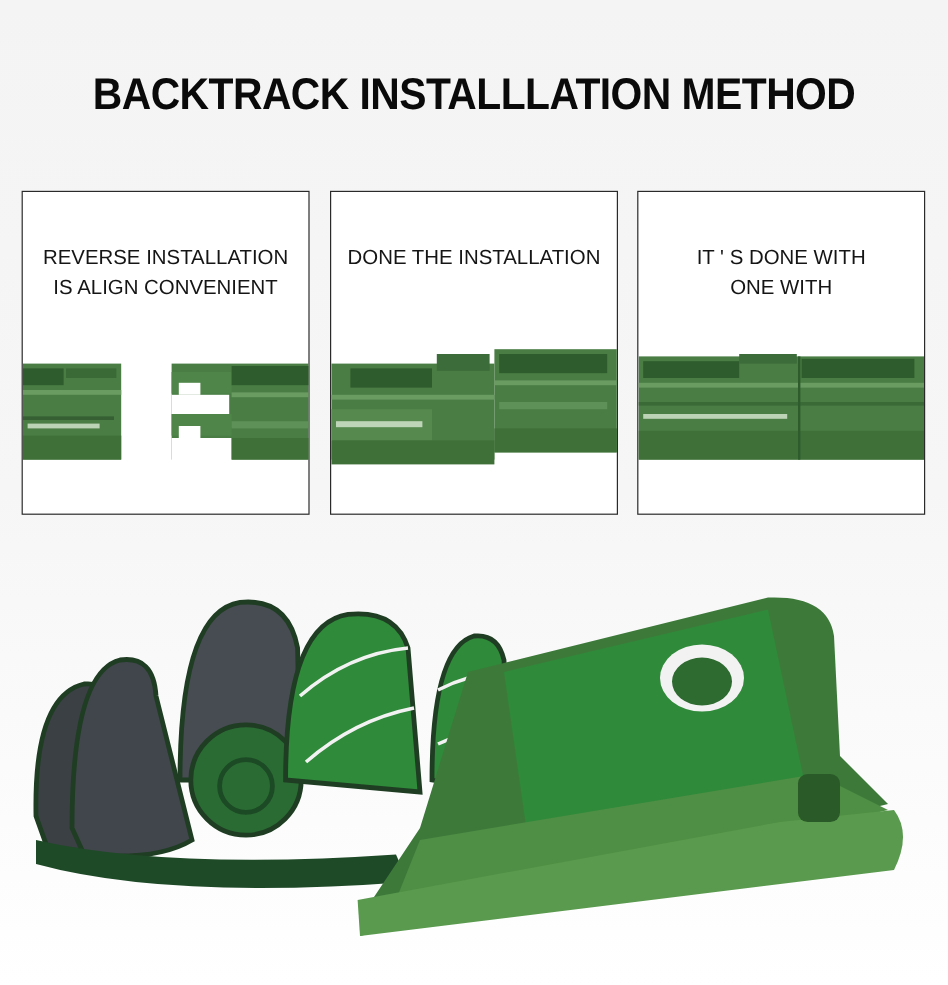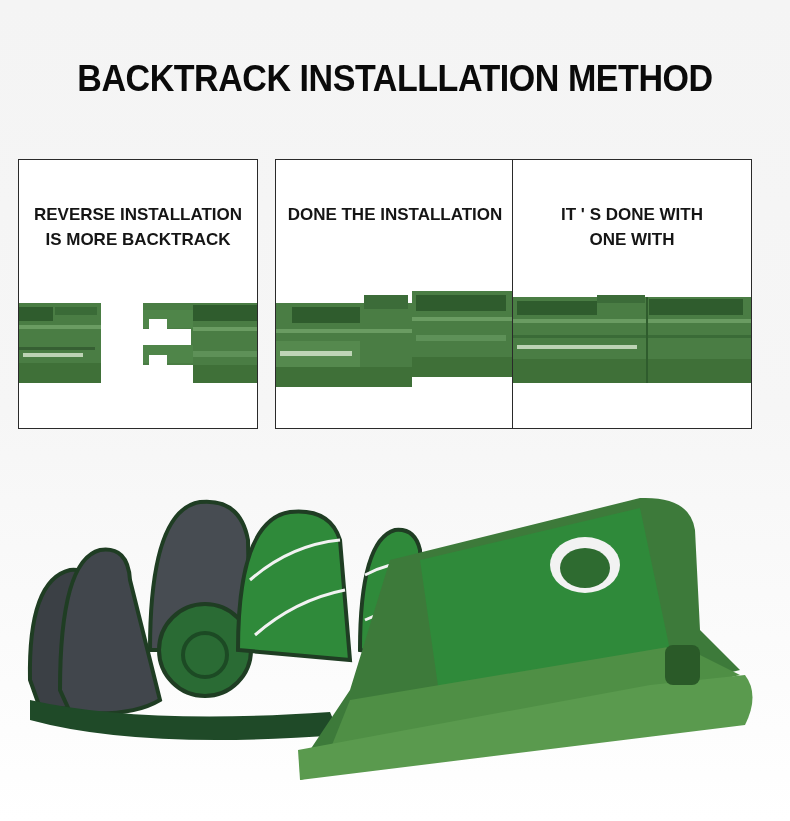--- a/index.html
+++ b/index.html
@@ -14,37 +14,37 @@
     text-align: center; font-weight: 700; font-size: 37px;
     letter-spacing: -0.5px; color: #0a0a0a;
     transform: scaleX(0.92);
   }
   .panel {
     position: absolute; top: 159px; width: 240px; height: 270px;
     border: 1px solid #2a2a2a; background: #ffffff; overflow: hidden;
   }
   .panel .caption {
     position: absolute; left: 0; width: 100%; top: 42px;
-    text-align: center; font-size: 17px; line-height: 25px; color: #151515; font-weight: bold;
+    text-align: center; font-size: 17px; line-height: 25px; color: #151515;
   }
   .panel svg { position: absolute; left: 0; top: 125px; }
   #p1 { left: 18px; }
   #p2 { left: 275px; }
-  #p3 { left: 512px; }
+  #p3 { left: 531px; }
   .product { position: absolute; left: 0; top: 450px; }
 </style>
 </head>
 <body>
 
 <div class="title">BACKTRACK INSTALLLATION METHOD</div>
 
 <div class="panel" id="p1">
   <div class="caption">
     <div>REVERSE INSTALLATION</div>
-    <div>IS MORE BACKTRACK</div>
+    <div>IS ALIGN CONVENIENT</div>
   </div>
   <svg width="240" height="120" viewBox="0 0 240 120">
 
     <rect x="0" y="18" width="82" height="80" fill="#4a7d44"></rect>
     <rect x="0" y="22" width="34" height="14" fill="#2f5c2d"></rect>
     <rect x="36" y="22" width="42" height="8" fill="#3a6b37"></rect>
     <rect x="0" y="40" width="82" height="4" fill="#6a9c62"></rect>
     <rect x="0" y="62" width="76" height="3" fill="#365f33"></rect>
     <rect x="4" y="68" width="60" height="4" fill="#d9e8d2" opacity="0.8"></rect>
     <rect x="0" y="78" width="82" height="20" fill="#3f7038"></rect>

